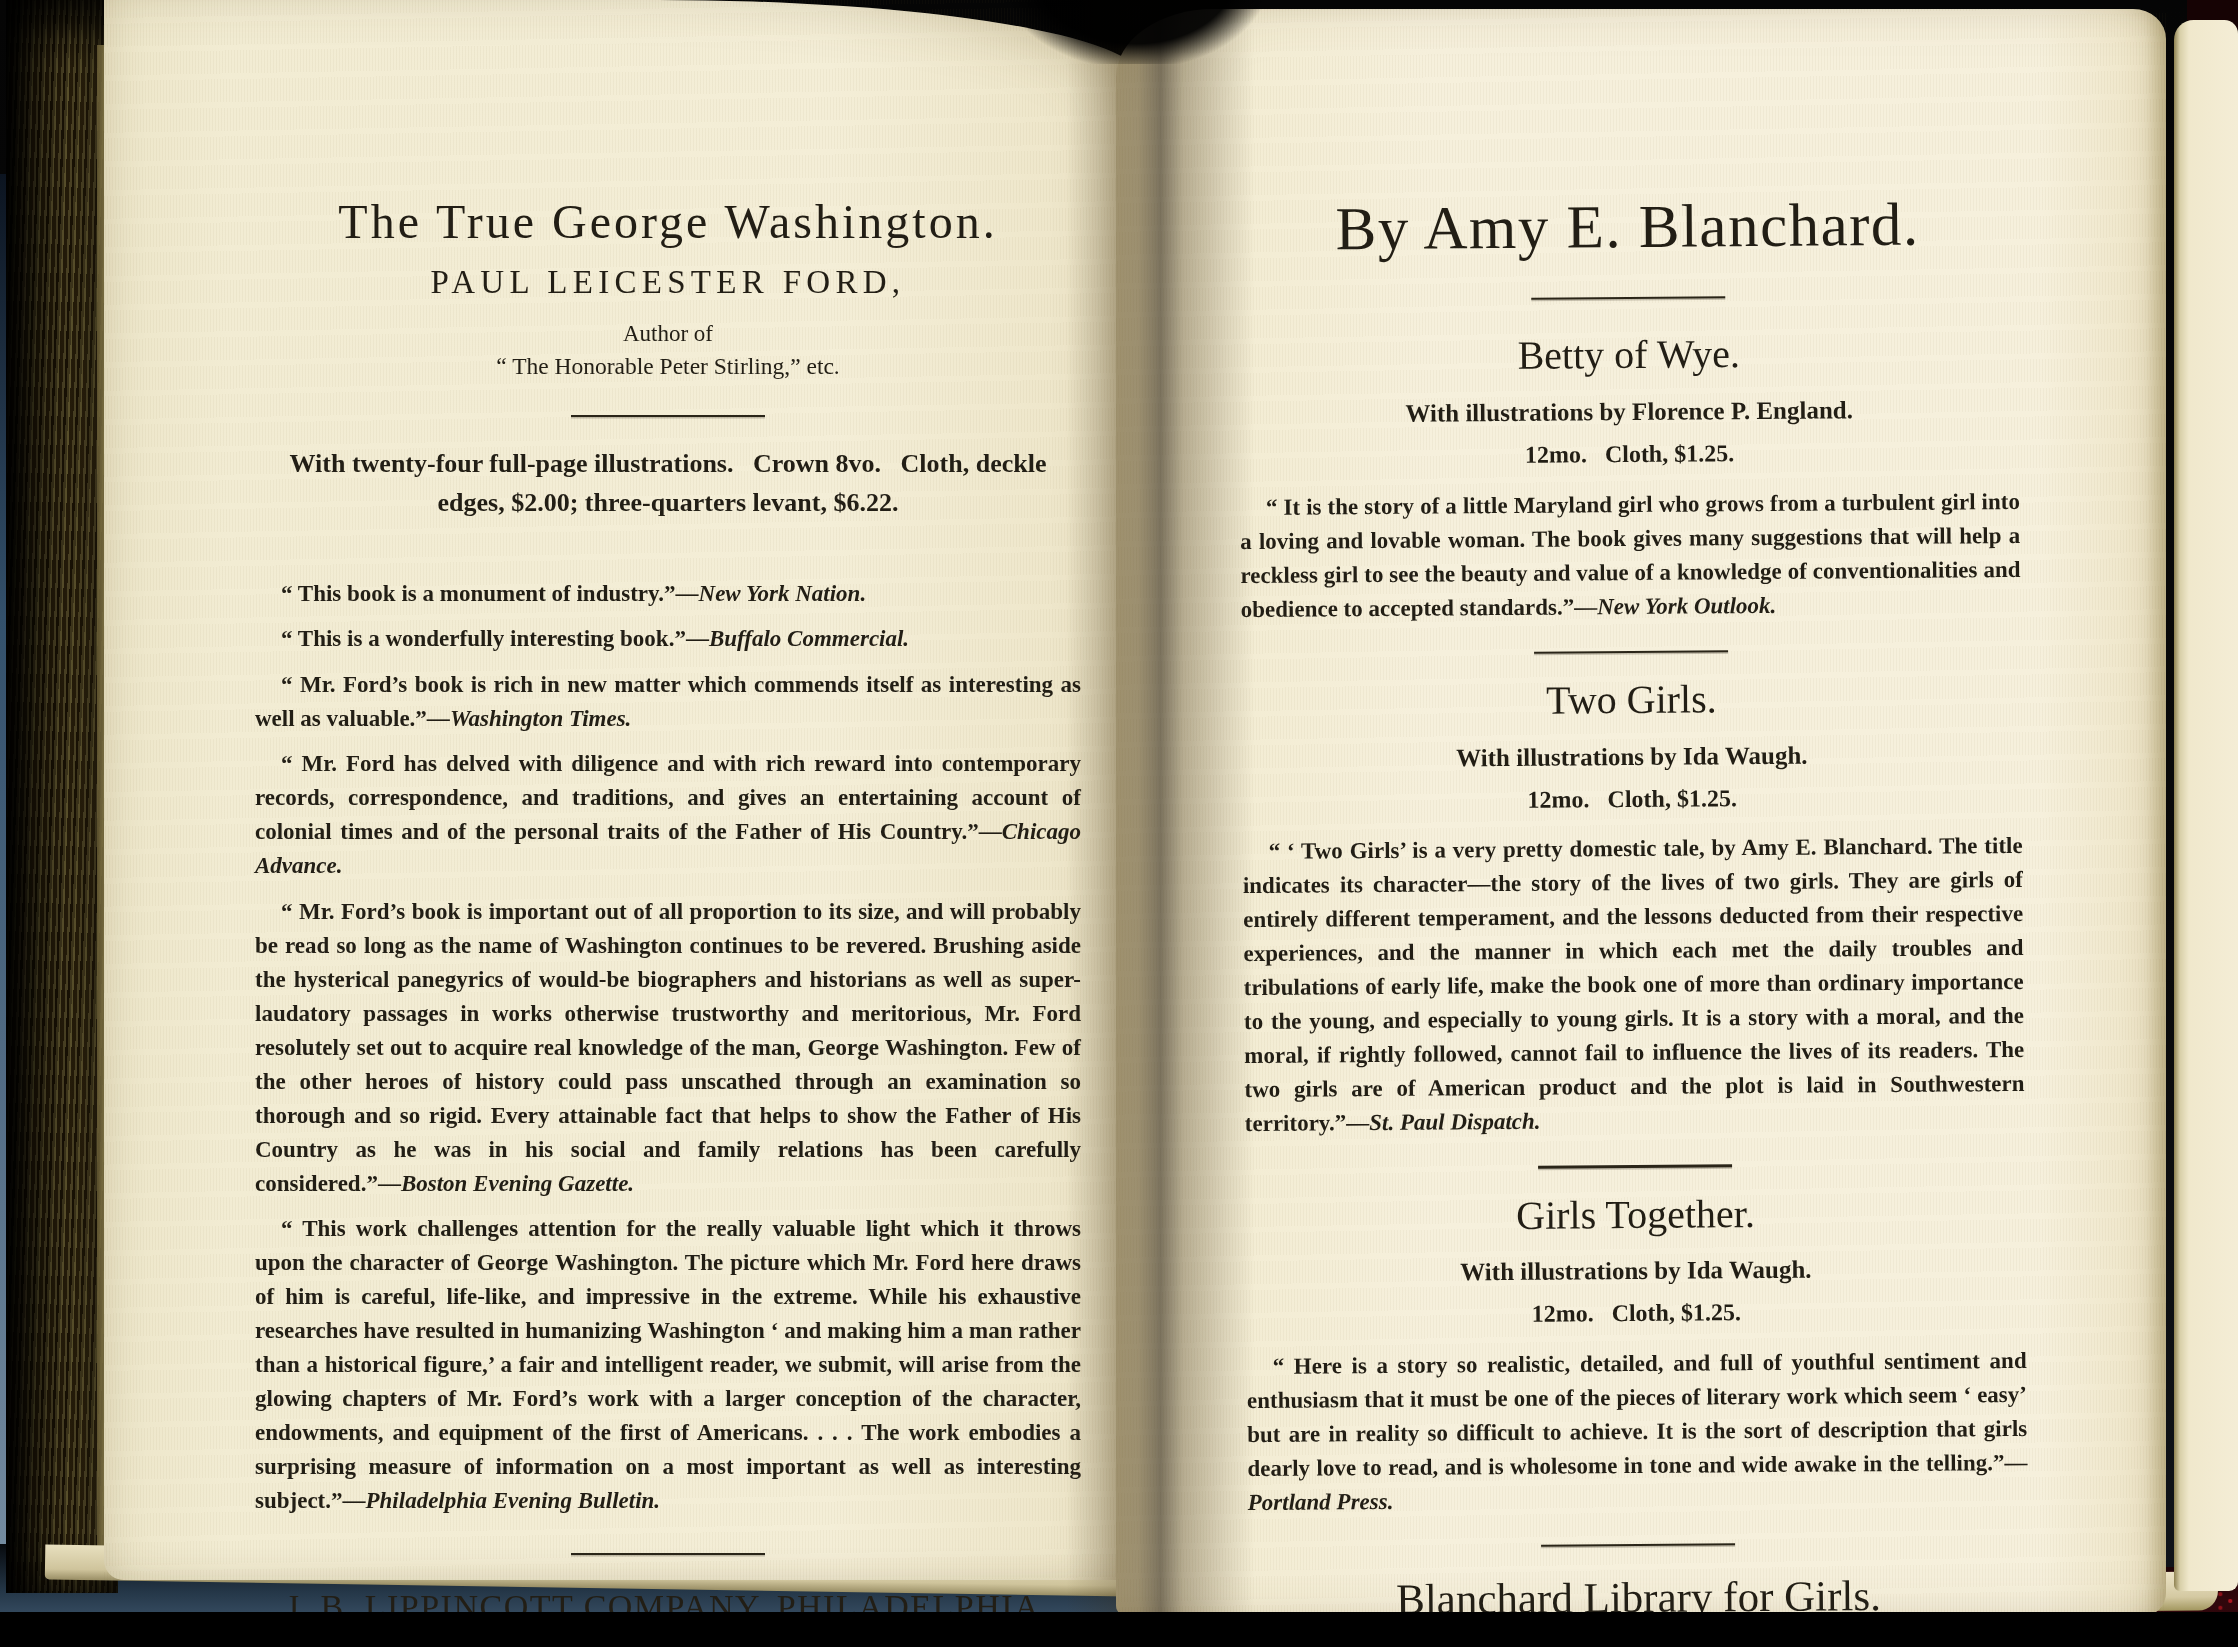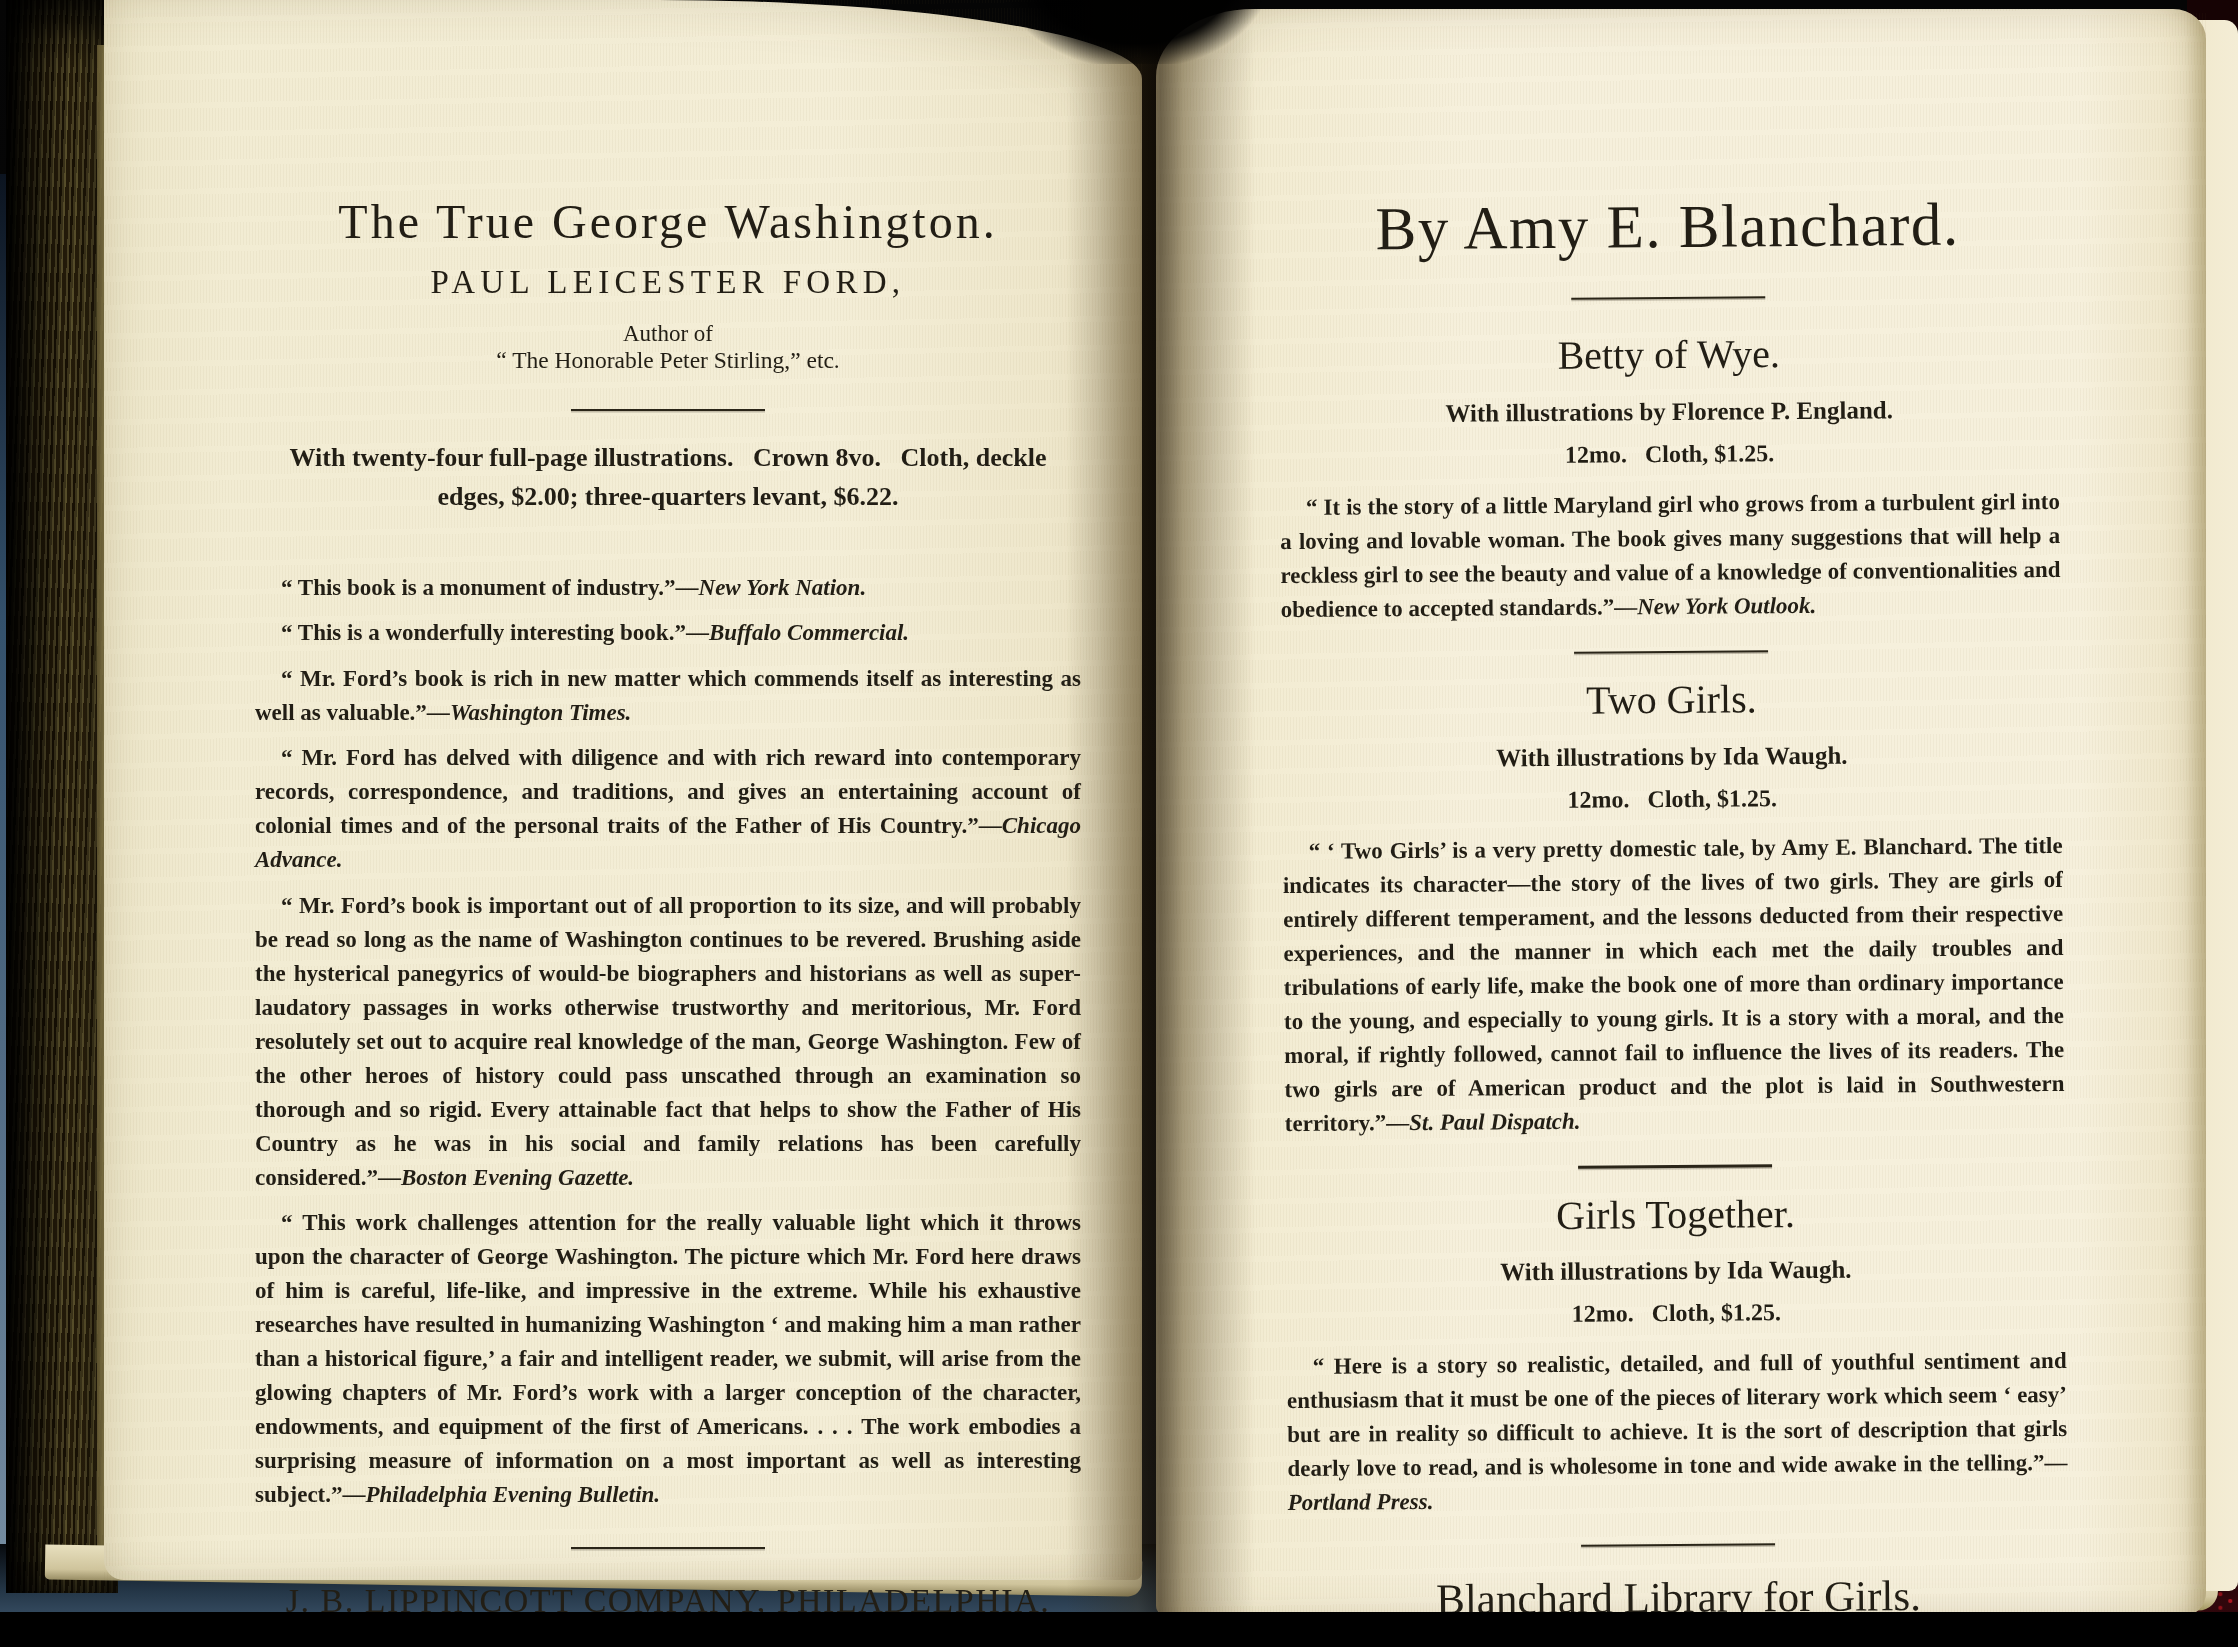--- a/index.html
+++ b/index.html
@@ -47,21 +47,21 @@
     background:linear-gradient(90deg,#8f8252 0,#d8cfa8 6px,#f0e8cc 15px,#f4edd6 100%);
     border-radius:19.7px 13.6px 9px 6px;}
 
   
   .page{position:absolute;background:#f2ecd3;}
   .page-left{left:104px;top:0;width:1038px;height:1580px;
     background:linear-gradient(90deg,#ece5c8 0%,#f2ecd3 12%,#f4eed7 70%,#ede5c8 96%,#e2d8b6 100%);
     border-radius:0 0 7.6px 19.7px;
     border-top-right-radius:484px 79px;
     box-shadow:inset -53px 7.6px 68px -38px rgba(96,74,28,.42), inset 23px -15px 45px -30px rgba(96,74,28,.25);}
-  .page-right{left:1156px;top:9px;width:1050px;height:1607px;
+  .page-right{left:1116px;top:9px;width:1050px;height:1607px;
     background:linear-gradient(90deg,#e5dcba 0%,#f2ebd0 5%,#f6f0dc 30%,#f6f0dc 88%,#eee5c8 98%,#dcd2ac 100%);
     border-radius:98px 33px 23px 10.6px / 68px 30px 23px 10.6px;
     box-shadow:inset 61px 0 83px -45px rgba(96,74,28,.45), inset -26px 0 35px -23px rgba(110,90,40,.5);}
   .page::before{content:"";position:absolute;inset:0;pointer-events:none;
     background:repeating-linear-gradient(88deg,rgba(120,100,50,.05) 0 0.8px,rgba(0,0,0,0) 0.8px 3px);}
 
   
   .gutter{position:absolute;left:1066px;top:0;width:189px;height:1627px;pointer-events:none;
     background:linear-gradient(90deg,rgba(60,44,16,0) 0%,rgba(60,44,16,.34) 38%,rgba(25,16,4,.5) 50%,rgba(60,44,16,.3) 62%,rgba(60,44,16,0) 100%);}
   .gutter-top{position:absolute;left:1007px;top:-27px;width:257px;height:91px;pointer-events:none;
@@ -71,21 +71,21 @@
   .page-inner{position:absolute;top:0;}
   .inner-left{left:151px;width:826px;}
   .inner-right{left:120px;width:780px;transform:rotate(-.45deg);transform-origin:50% 0;}
   .tc{text-align:center;}
   h1,h2,p{margin:0;font-weight:normal;}
 
   .gw-title{margin-top:194px;font-size:48px;letter-spacing:3px;}
   .by-label{margin-top:29px;font-size:20.4px;letter-spacing:2.3px;}
   .author-name{margin-top:15px;font-size:33px;letter-spacing:5.3px;}
   .author-of{margin-top:19.7px;font-size:23px;}
-  .author-work{font-size:23.5px;}
+  .author-work{margin-top:6px;font-size:23.5px;}
   .rule{height:2.3px;width:194px;margin:0 auto;background:#2a2518;border:none;
     box-shadow:0 1.5px 0 rgba(42,37,24,.25);}
   .rule-l1{margin-top:35px;}
   .edition{margin-top:27px;font-size:26px;font-weight:bold;line-height:39px;}
 
   .reviews{margin-top:55px;}
   .review{font-size:23px;font-weight:bold;line-height:34px;text-align:justify;
     text-indent:26px;margin-top:11.4px;}
   .review .src{font-style:italic;}
   .rule-l2{margin-top:35px;}

